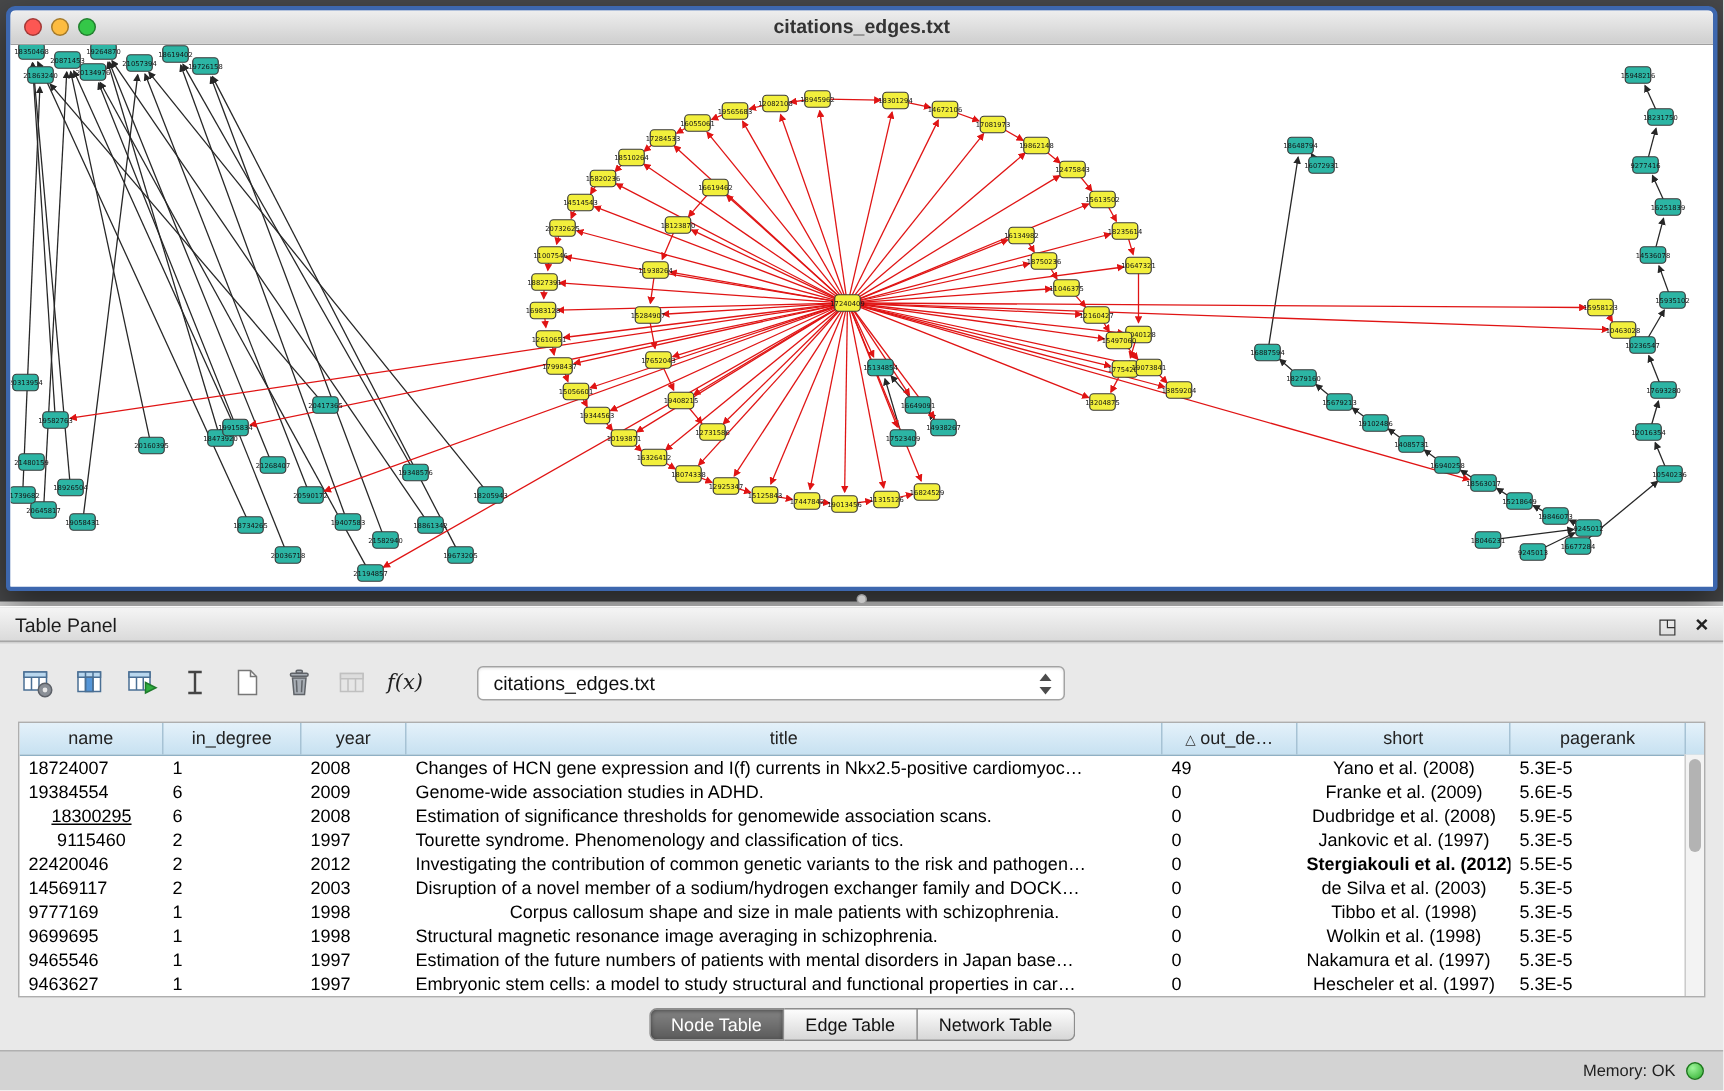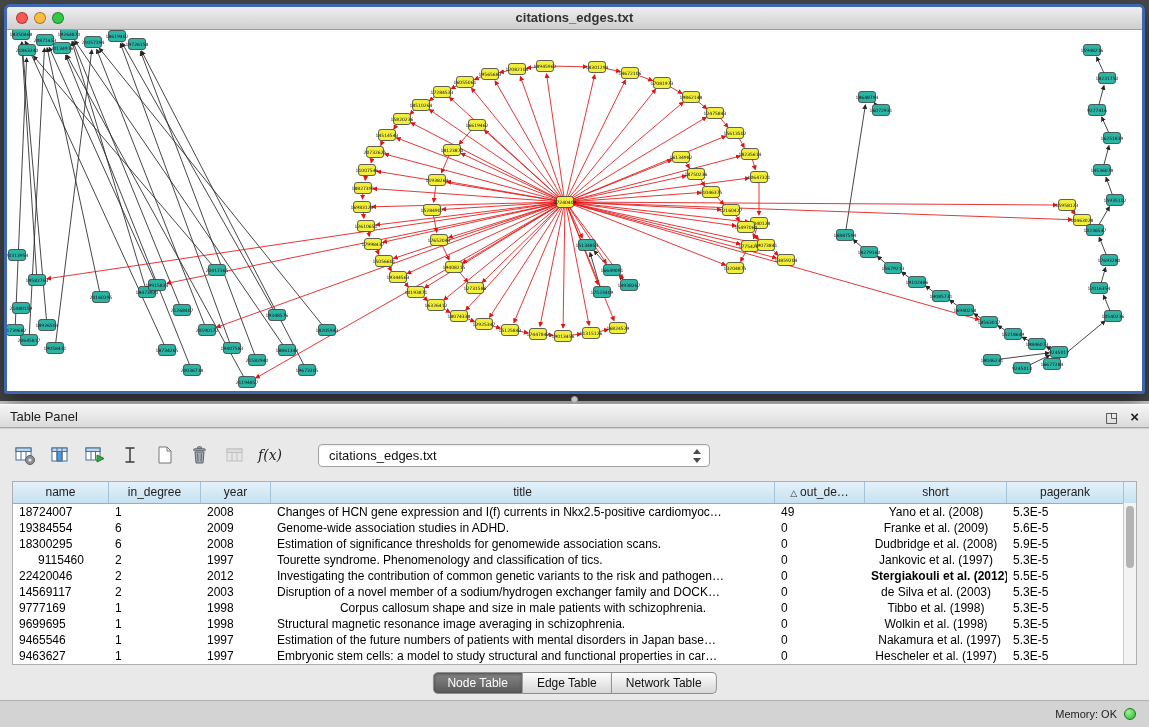--- a/index.html
+++ b/index.html
@@ -810,21 +810,21 @@
           <div class="row">
             <div class="cell" style="width: 96px; text-align: left;">19384554</div>
             <div class="cell" style="width: 92px; text-align: left;">6</div>
             <div class="cell" style="width: 70px; text-align: left;">2009</div>
             <div class="cell" style="width: 504px; text-align: left;">Genome-wide association studies in ADHD.</div>
             <div class="cell" style="width: 90px; text-align: left;">0</div>
             <div class="cell" style="width: 142px; text-align: center;">Franke et al. (2009)</div>
             <div class="cell" style="width: 117px; text-align: left;">5.6E-5</div>
           </div>
           <div class="row">
-            <div class="cell" style="width: 96px; text-align: left;">18300295</div>
+            <div class="cell" style="width: 96px; text-align: center; text-decoration: underline;">18300295</div>
             <div class="cell" style="width: 92px; text-align: left;">6</div>
             <div class="cell" style="width: 70px; text-align: left;">2008</div>
             <div class="cell" style="width: 504px; text-align: left;">Estimation of significance thresholds for genomewide association scans.</div>
             <div class="cell" style="width: 90px; text-align: left;">0</div>
             <div class="cell" style="width: 142px; text-align: center;">Dudbridge et al. (2008)</div>
             <div class="cell" style="width: 117px; text-align: left;">5.9E-5</div>
           </div>
           <div class="row">
             <div class="cell" style="width: 96px; text-align: center;">9115460</div>
             <div class="cell" style="width: 92px; text-align: left;">2</div>
@@ -869,21 +869,21 @@
             <div class="cell" style="width: 90px; text-align: left;">0</div>
             <div class="cell" style="width: 142px; text-align: center;">Wolkin et al. (1998)</div>
             <div class="cell" style="width: 117px; text-align: left;">5.3E-5</div>
           </div>
           <div class="row">
             <div class="cell" style="width: 96px; text-align: left;">9465546</div>
             <div class="cell" style="width: 92px; text-align: left;">1</div>
             <div class="cell" style="width: 70px; text-align: left;">1997</div>
             <div class="cell" style="width: 504px; text-align: left;">Estimation of the future numbers of patients with mental disorders in Japan base…</div>
             <div class="cell" style="width: 90px; text-align: left;">0</div>
-            <div class="cell" style="width: 142px; text-align: right;">Nakamura et al. (1997)</div>
+            <div class="cell" style="width: 142px; text-align: left;">Nakamura et al. (1997)</div>
             <div class="cell" style="width: 117px; text-align: left;">5.3E-5</div>
           </div>
           <div class="row">
             <div class="cell" style="width: 96px; text-align: left;">9463627</div>
             <div class="cell" style="width: 92px; text-align: left;">1</div>
             <div class="cell" style="width: 70px; text-align: left;">1997</div>
             <div class="cell" style="width: 504px; text-align: left;">Embryonic stem cells: a model to study structural and functional properties in car…</div>
             <div class="cell" style="width: 90px; text-align: left;">0</div>
             <div class="cell" style="width: 142px; text-align: center;">Hescheler et al. (1997)</div>
             <div class="cell" style="width: 117px; text-align: left;">5.3E-5</div>

